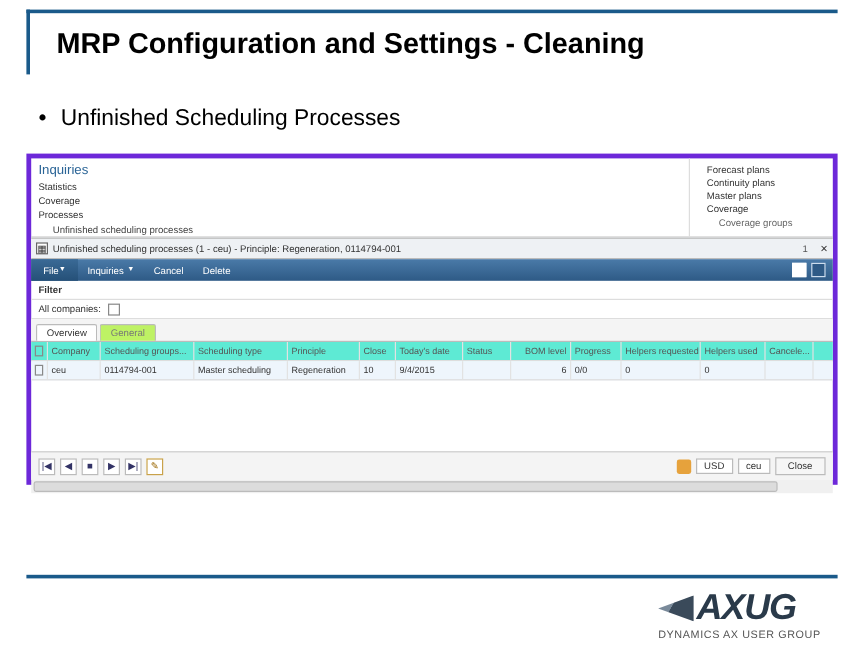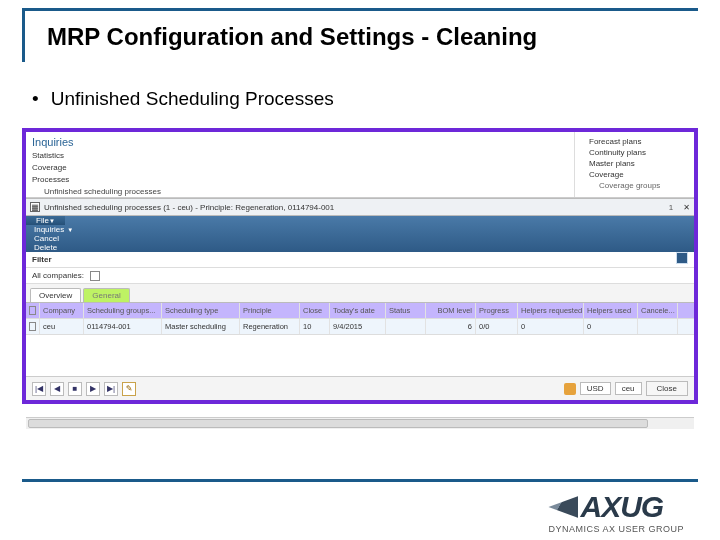--- a/index.html
+++ b/index.html
@@ -19,39 +19,39 @@
   .ss-nav-right { width: 120px; padding: 4px 14px; font-size: 8px; color: #333; border-left: 1px solid #ddd; }
   .ss-nav-right div { line-height: 11px; }
   .ss-nav-right .cv { color: #333; }
   .ss-nav-right .ind { margin-left: 10px; color: #666; }
   
   .win-title { background: #eef1f4; border-top: 1px solid #bbb; border-bottom: 1px solid #bbb; height: 18px; display: flex; align-items: center; padding: 0 4px; font-size: 8px; color: #333; }
   .win-title .chk { width: 10px; height: 10px; border: 1px solid #666; display: inline-flex; align-items: center; justify-content: center; margin-right: 4px; background: #fff; }
   .win-title .close { margin-left: auto; color: #555; }
   .win-title .num { margin-right: 10px; }
   
-  .menu-bar { background: linear-gradient(#4a7aa8, #2e5a86); height: 36px; display: flex; align-items: flex-start; color: #fff; font-size: 8px; flex-direction: column; }
+  .menu-bar { background: linear-gradient(#4a7aa8, #2e5a86); height: 18px; display: flex; align-items: center; color: #fff; font-size: 8px; }
   .menu-bar .btn { padding: 0 8px; display: flex; align-items: center; gap: 3px; }
   .menu-bar .file { background: linear-gradient(#3a6a96, #255078); height: 100%; display: flex; align-items: center; padding: 0 10px; }
   .menu-bar .arrow { font-size: 6px; }
   .menu-bar .right-icons { margin-left: auto; display: flex; gap: 4px; padding-right: 6px; }
   .mi-icon { width: 12px; height: 12px; border: 1px solid #fff; background: #fff; }
   .mi-icon.blue { background: #2e5a86; border-color: #cde; }
   
   .filter { height: 16px; display: flex; align-items: center; padding: 2px 6px; font-size: 8px; color: #333; border-bottom: 1px solid #ddd; gap: 6px; }
   .filter .lab { font-weight: bold; }
   .filter .cb { width: 10px; height: 10px; border: 1px solid #888; background: #fff; }
   
   .tabs { height: 18px; display: flex; align-items: flex-end; padding-left: 4px; background: #f4f4f4; font-size: 8px; color: #333; }
   .tab { border: 1px solid #bbb; border-bottom: none; background: #fff; padding: 2px 8px; margin-right: 2px; border-radius: 2px 2px 0 0; }
   .tab.inactive { background: #bef264; color: #777; }
   
   .grid { border-top: 1px solid #bbb; }
   .g-head, .g-row { display: flex; align-items: center; height: 16px; font-size: 7.5px; color: #333; border-bottom: 1px solid #ddd; }
-  .g-head { background: #c4b5fd; color: #555; }
+  .g-head { background: #5eead4; color: #555; }
   .g-head .c, .g-row .c { padding: 0 3px; border-right: 1px solid #e2e2e2; overflow: hidden; white-space: nowrap; height: 100%; display: flex; align-items: center; }
   .c.chk { width: 14px; justify-content: center; }
   .c.c1 { width: 44px; }
   .c.c2 { width: 78px; }
   .c.c3 { width: 78px; }
   .c.c4 { width: 60px; }
   .c.c5 { width: 30px; }
   .c.c6 { width: 56px; }
   .c.c7 { width: 40px; }
   .c.c8 { width: 50px; text-align: right; justify-content: flex-end; }

